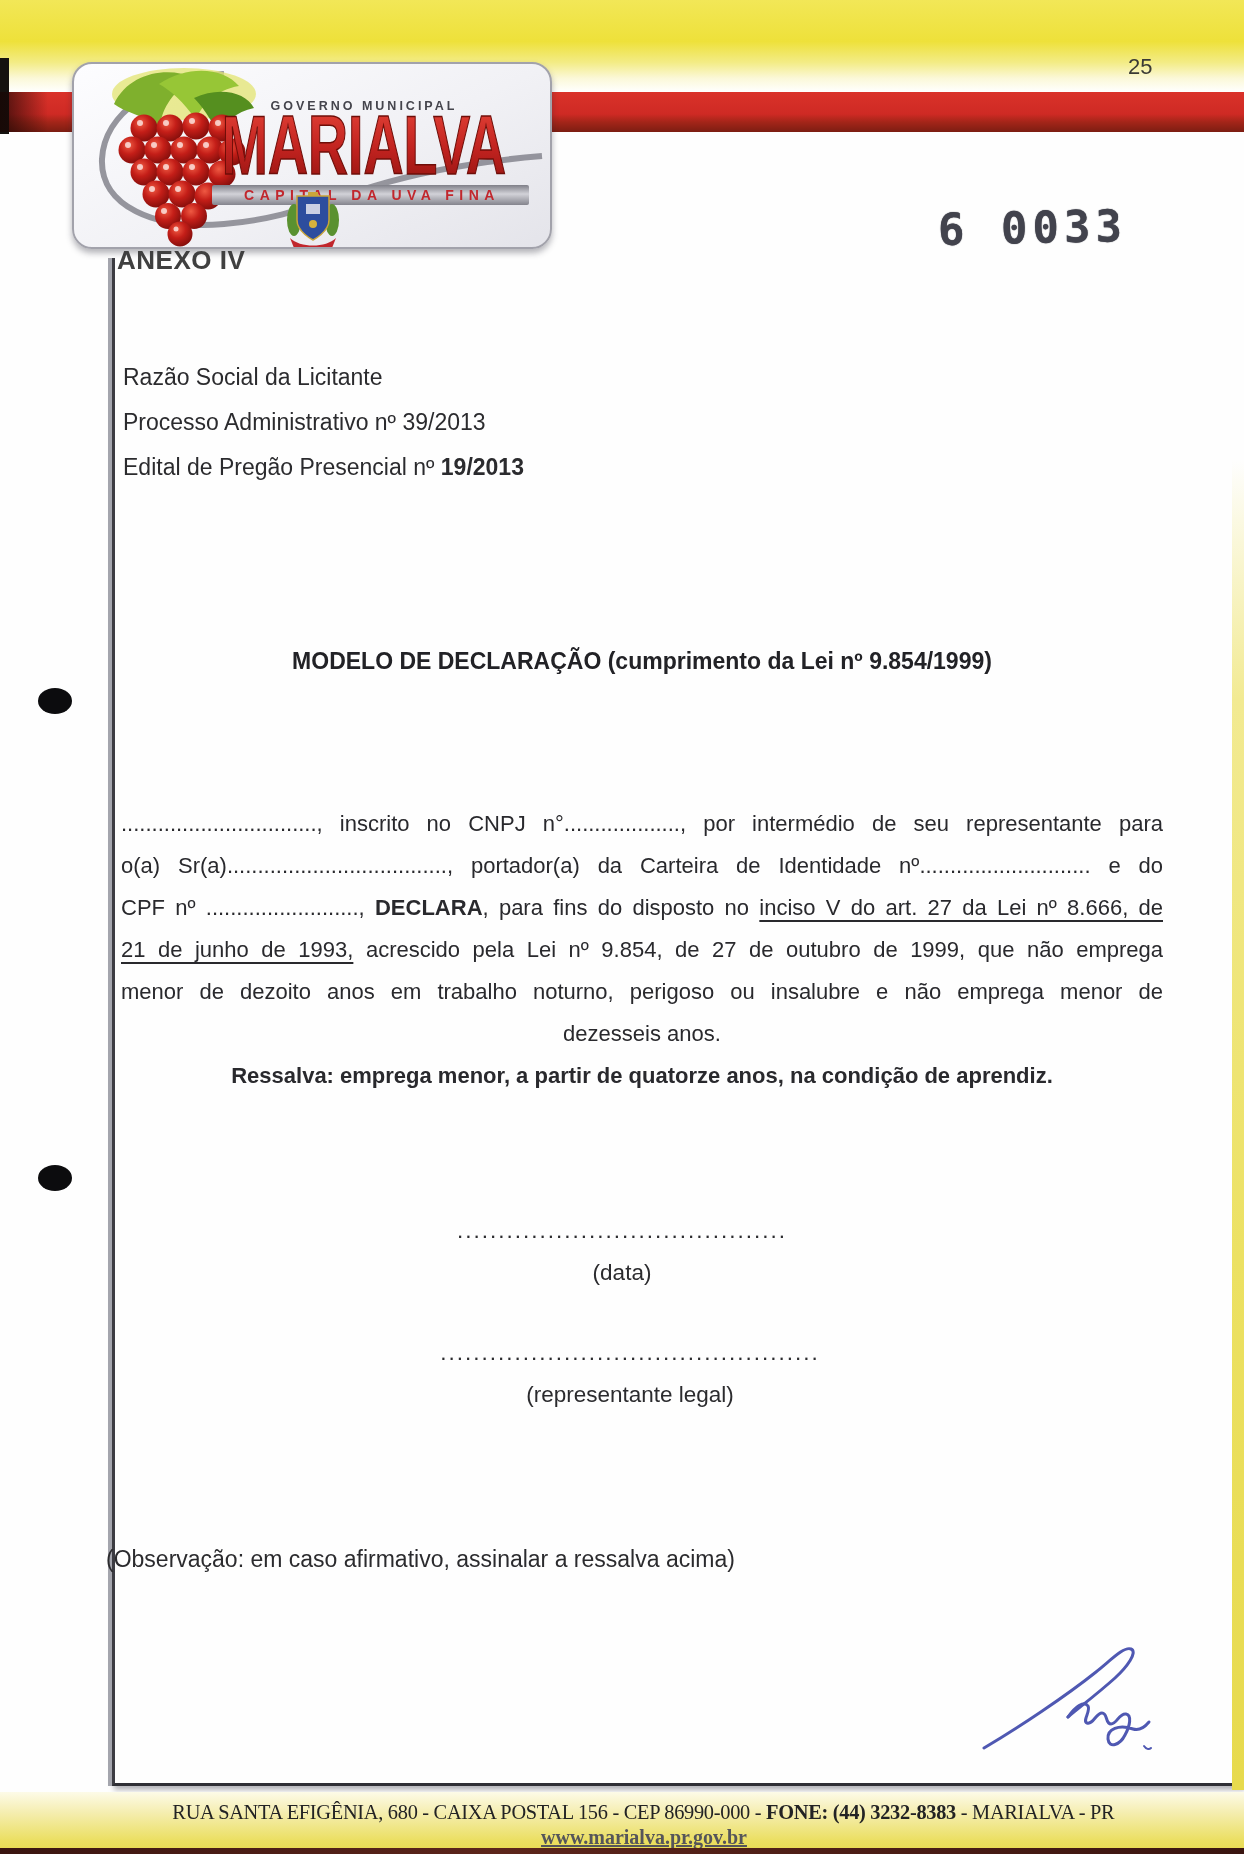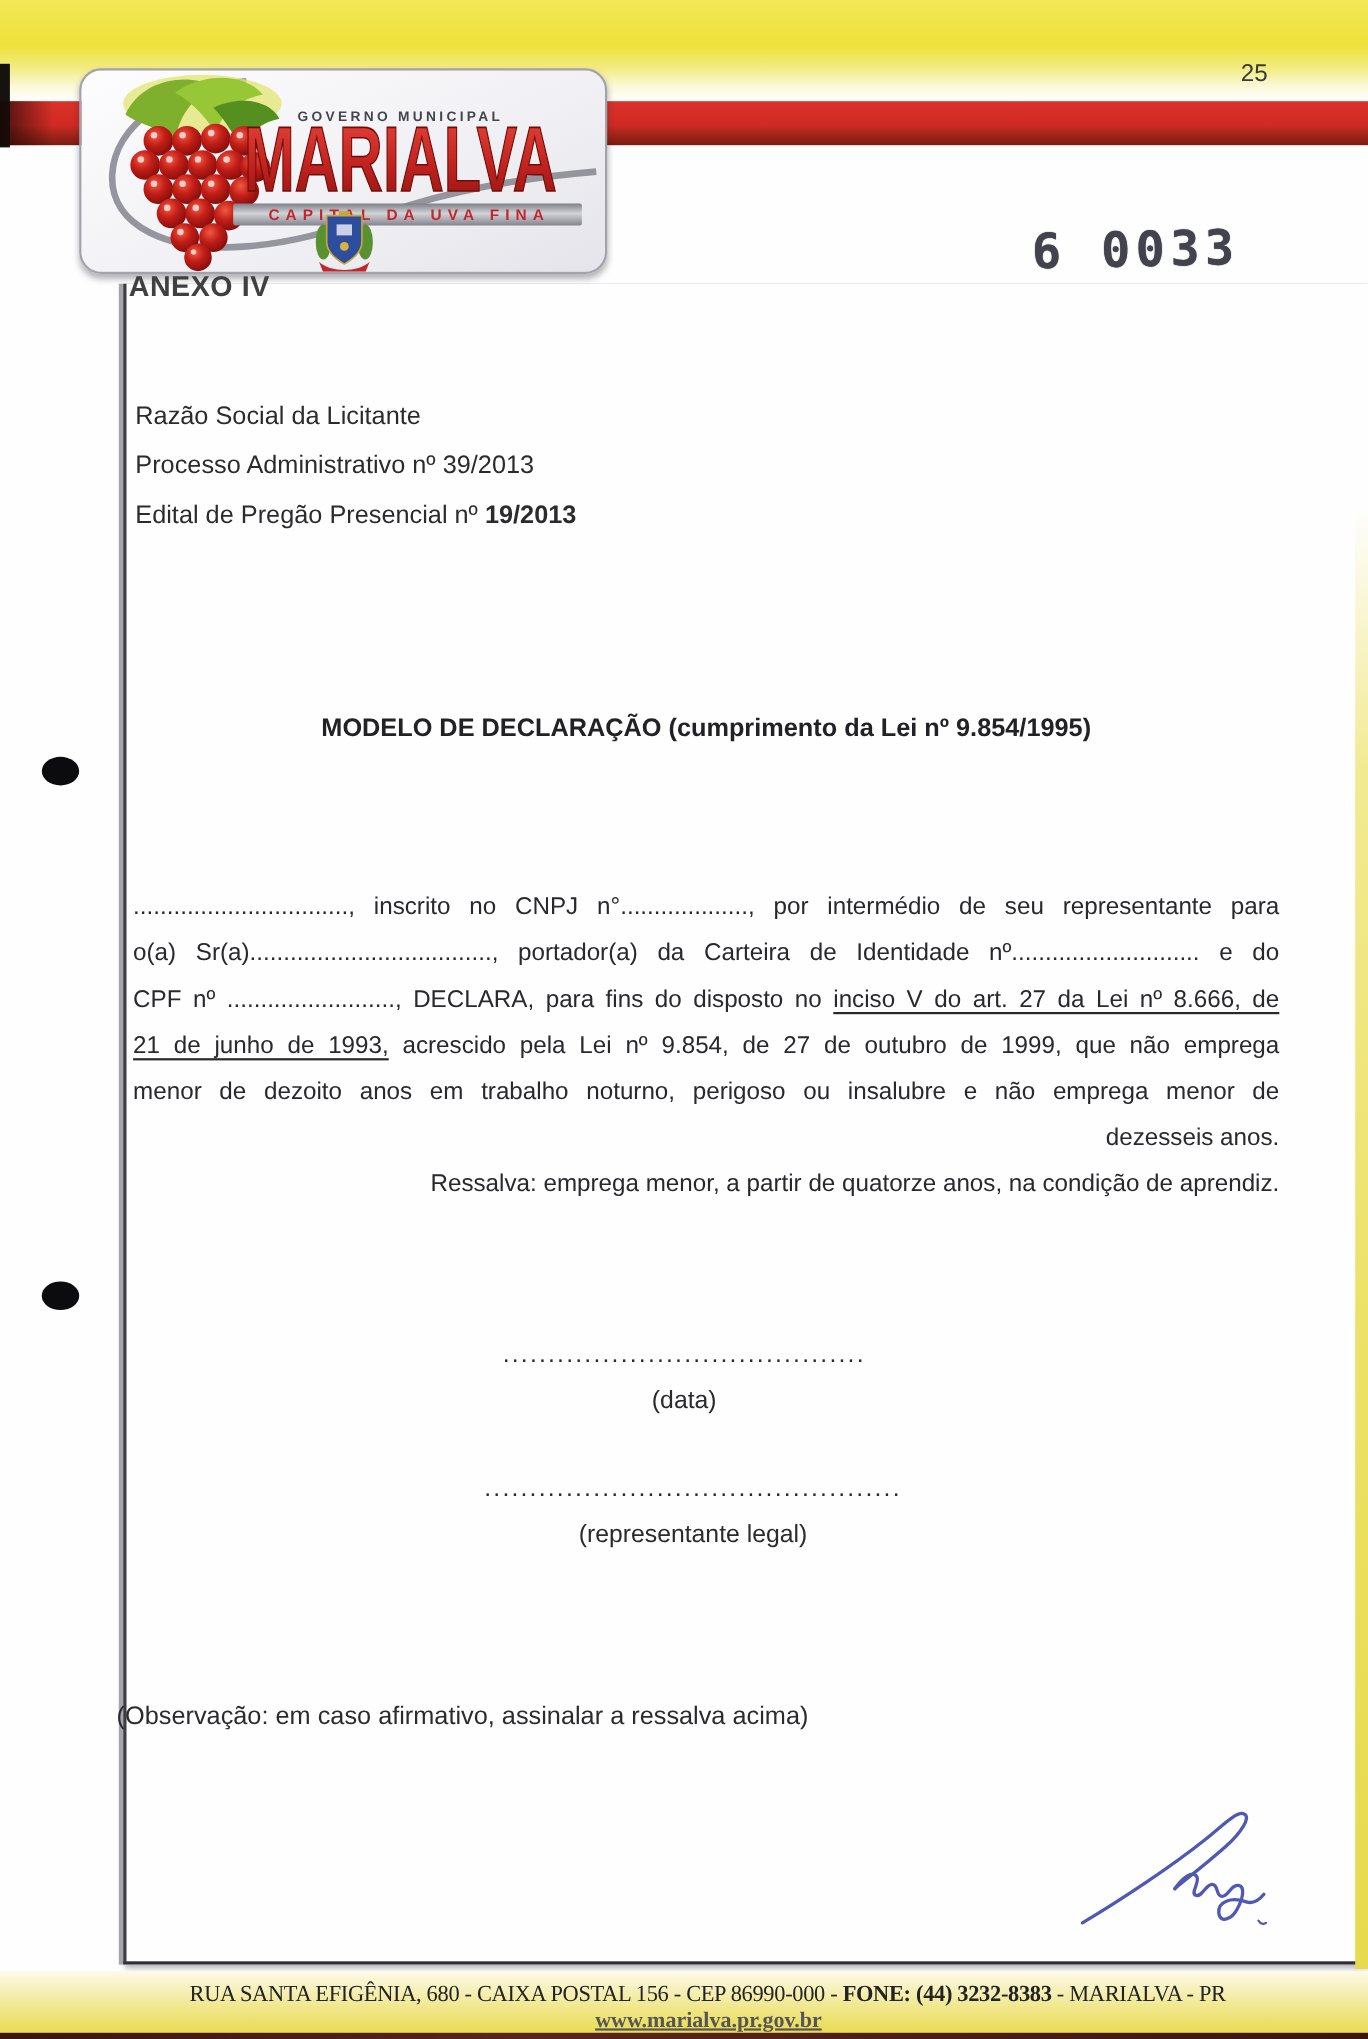--- a/index.html
+++ b/index.html
@@ -40,22 +40,22 @@
 
   .ref{position:absolute;left:123px;top:355px;font-size:23px;line-height:45px;color:#2b2b2e;}
   .ref strong{font-weight:bold;}
 
   .title{position:absolute;left:121px;top:648px;width:1042px;text-align:center;
     font-size:23px;font-weight:bold;color:#222226;}
 
   .text-block{position:absolute;left:121px;top:803px;width:1042px;font-size:22px;line-height:42px;color:#29292d;}
   .pline{width:100%;}
   .jline{text-align:justify;text-align-last:justify;}
-  .lline{text-align:right;}
-  .seg-bold{font-weight:normal;}
+  .lline{text-align:center;}
+  .seg-bold{font-weight:bold;}
   .seg-underline{text-decoration:underline;text-underline-offset:5px;text-decoration-thickness:2px;}
   .seg-dots{letter-spacing:0;}
 
   .sig-block{position:absolute;text-align:center;font-size:22.5px;line-height:42px;color:#2b2b2e;}
   .sig-date{left:350px;top:1210px;width:544px;}
   .sig-rep{left:350px;top:1332px;width:560px;}
   .dotline{letter-spacing:2px;white-space:nowrap;}
 
   .obs{position:absolute;left:106px;top:1530px;font-size:23px;line-height:1.2;color:#2b2b2e;margin-top:16px;}
 
@@ -179,21 +179,21 @@
   <div class="stamp">6 0033</div>
 
   <div class="doc-box"></div>
 
   <div class="ref">
     <div>Razão Social da Licitante</div>
     <div>Processo Administrativo nº 39/2013</div>
     <div><span>Edital de Pregão Presencial nº </span><strong>19/2013</strong></div>
   </div>
 
-  <div class="title">MODELO DE DECLARAÇÃO (cumprimento da Lei nº 9.854/1995)</div>
+  <div class="title">MODELO DE DECLARAÇÃO (cumprimento da Lei nº 9.854/1999)</div>
 
   <div class="text-block">
       <div class="pline jline"><span class="seg-dots">................................</span><span class="seg-normal">, inscrito no CNPJ n°</span><span class="seg-dots">...................</span><span class="seg-normal">, por intermédio de seu representante para</span></div>
       <div class="pline jline"><span class="seg-normal">o(a) Sr(a)</span><span class="seg-dots">....................................</span><span class="seg-normal">, portador(a) da Carteira de Identidade nº</span><span class="seg-dots">............................</span><span class="seg-normal"> e do</span></div>
       <div class="pline jline"><span class="seg-normal">CPF nº </span><span class="seg-dots">.........................</span><span class="seg-normal">, </span><span class="seg-bold">DECLARA</span><span class="seg-normal">, para fins do disposto no </span><span class="seg-underline">inciso V do art. 27 da Lei nº 8.666, de</span></div>
       <div class="pline jline"><span class="seg-underline">21 de junho de 1993,</span><span class="seg-normal"> acrescido pela Lei nº 9.854, de 27 de outubro de 1999, que não emprega</span></div>
       <div class="pline jline"><span class="seg-normal">menor de dezoito anos em trabalho noturno, perigoso ou insalubre e não emprega menor de</span></div>
       <div class="pline lline"><span class="seg-normal">dezesseis anos.</span></div>
       <div class="pline lline"><span class="seg-bold">Ressalva: emprega menor, a partir de quatorze anos, na condição de aprendiz.</span></div>
     </div>

